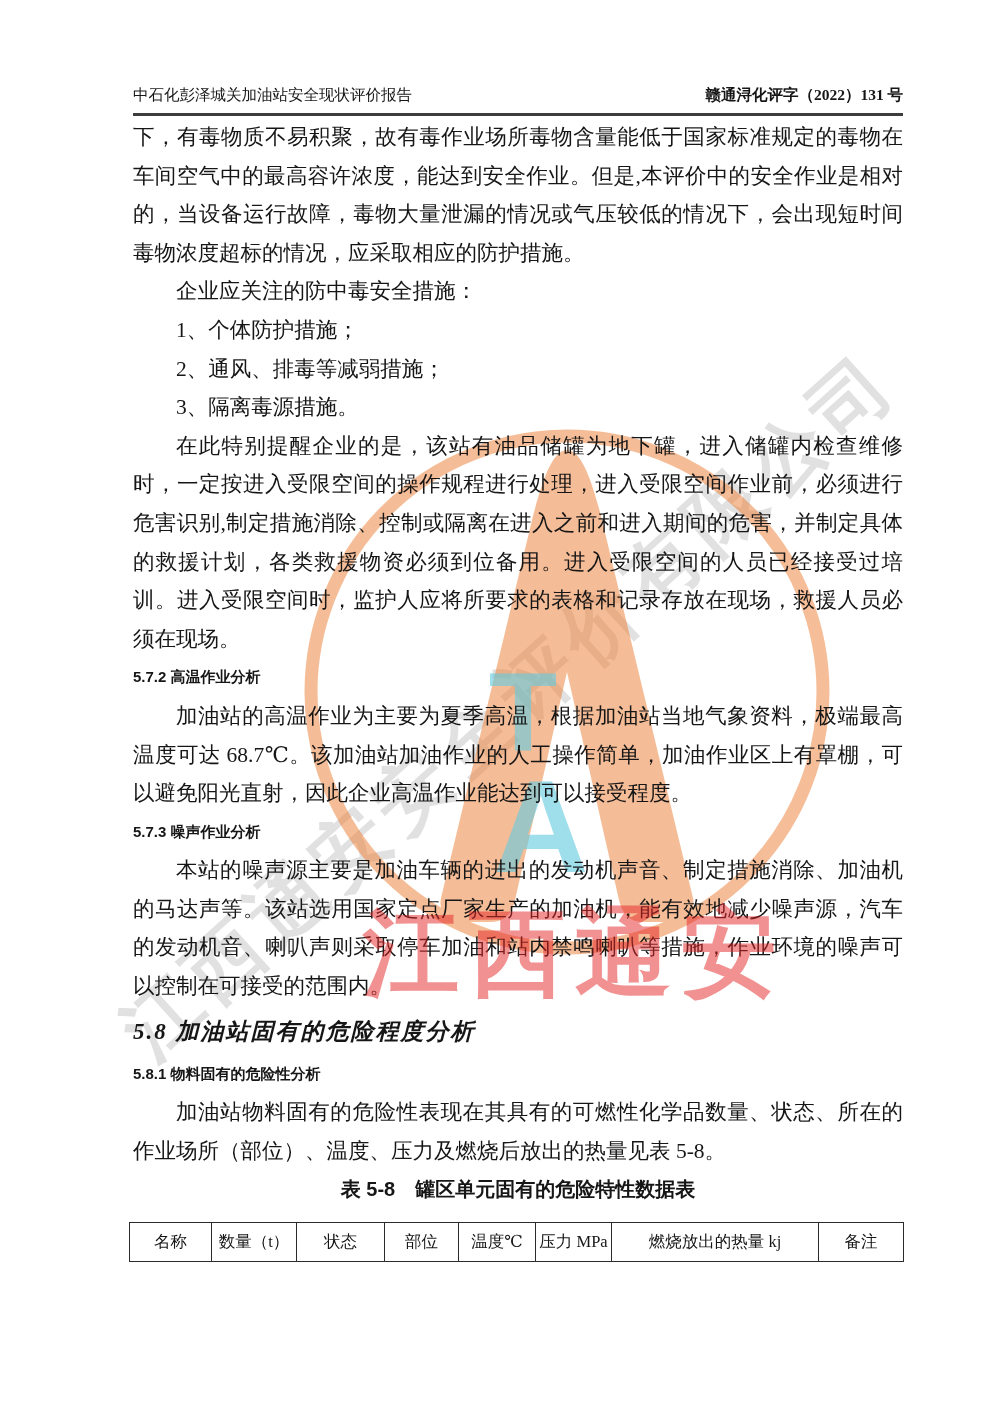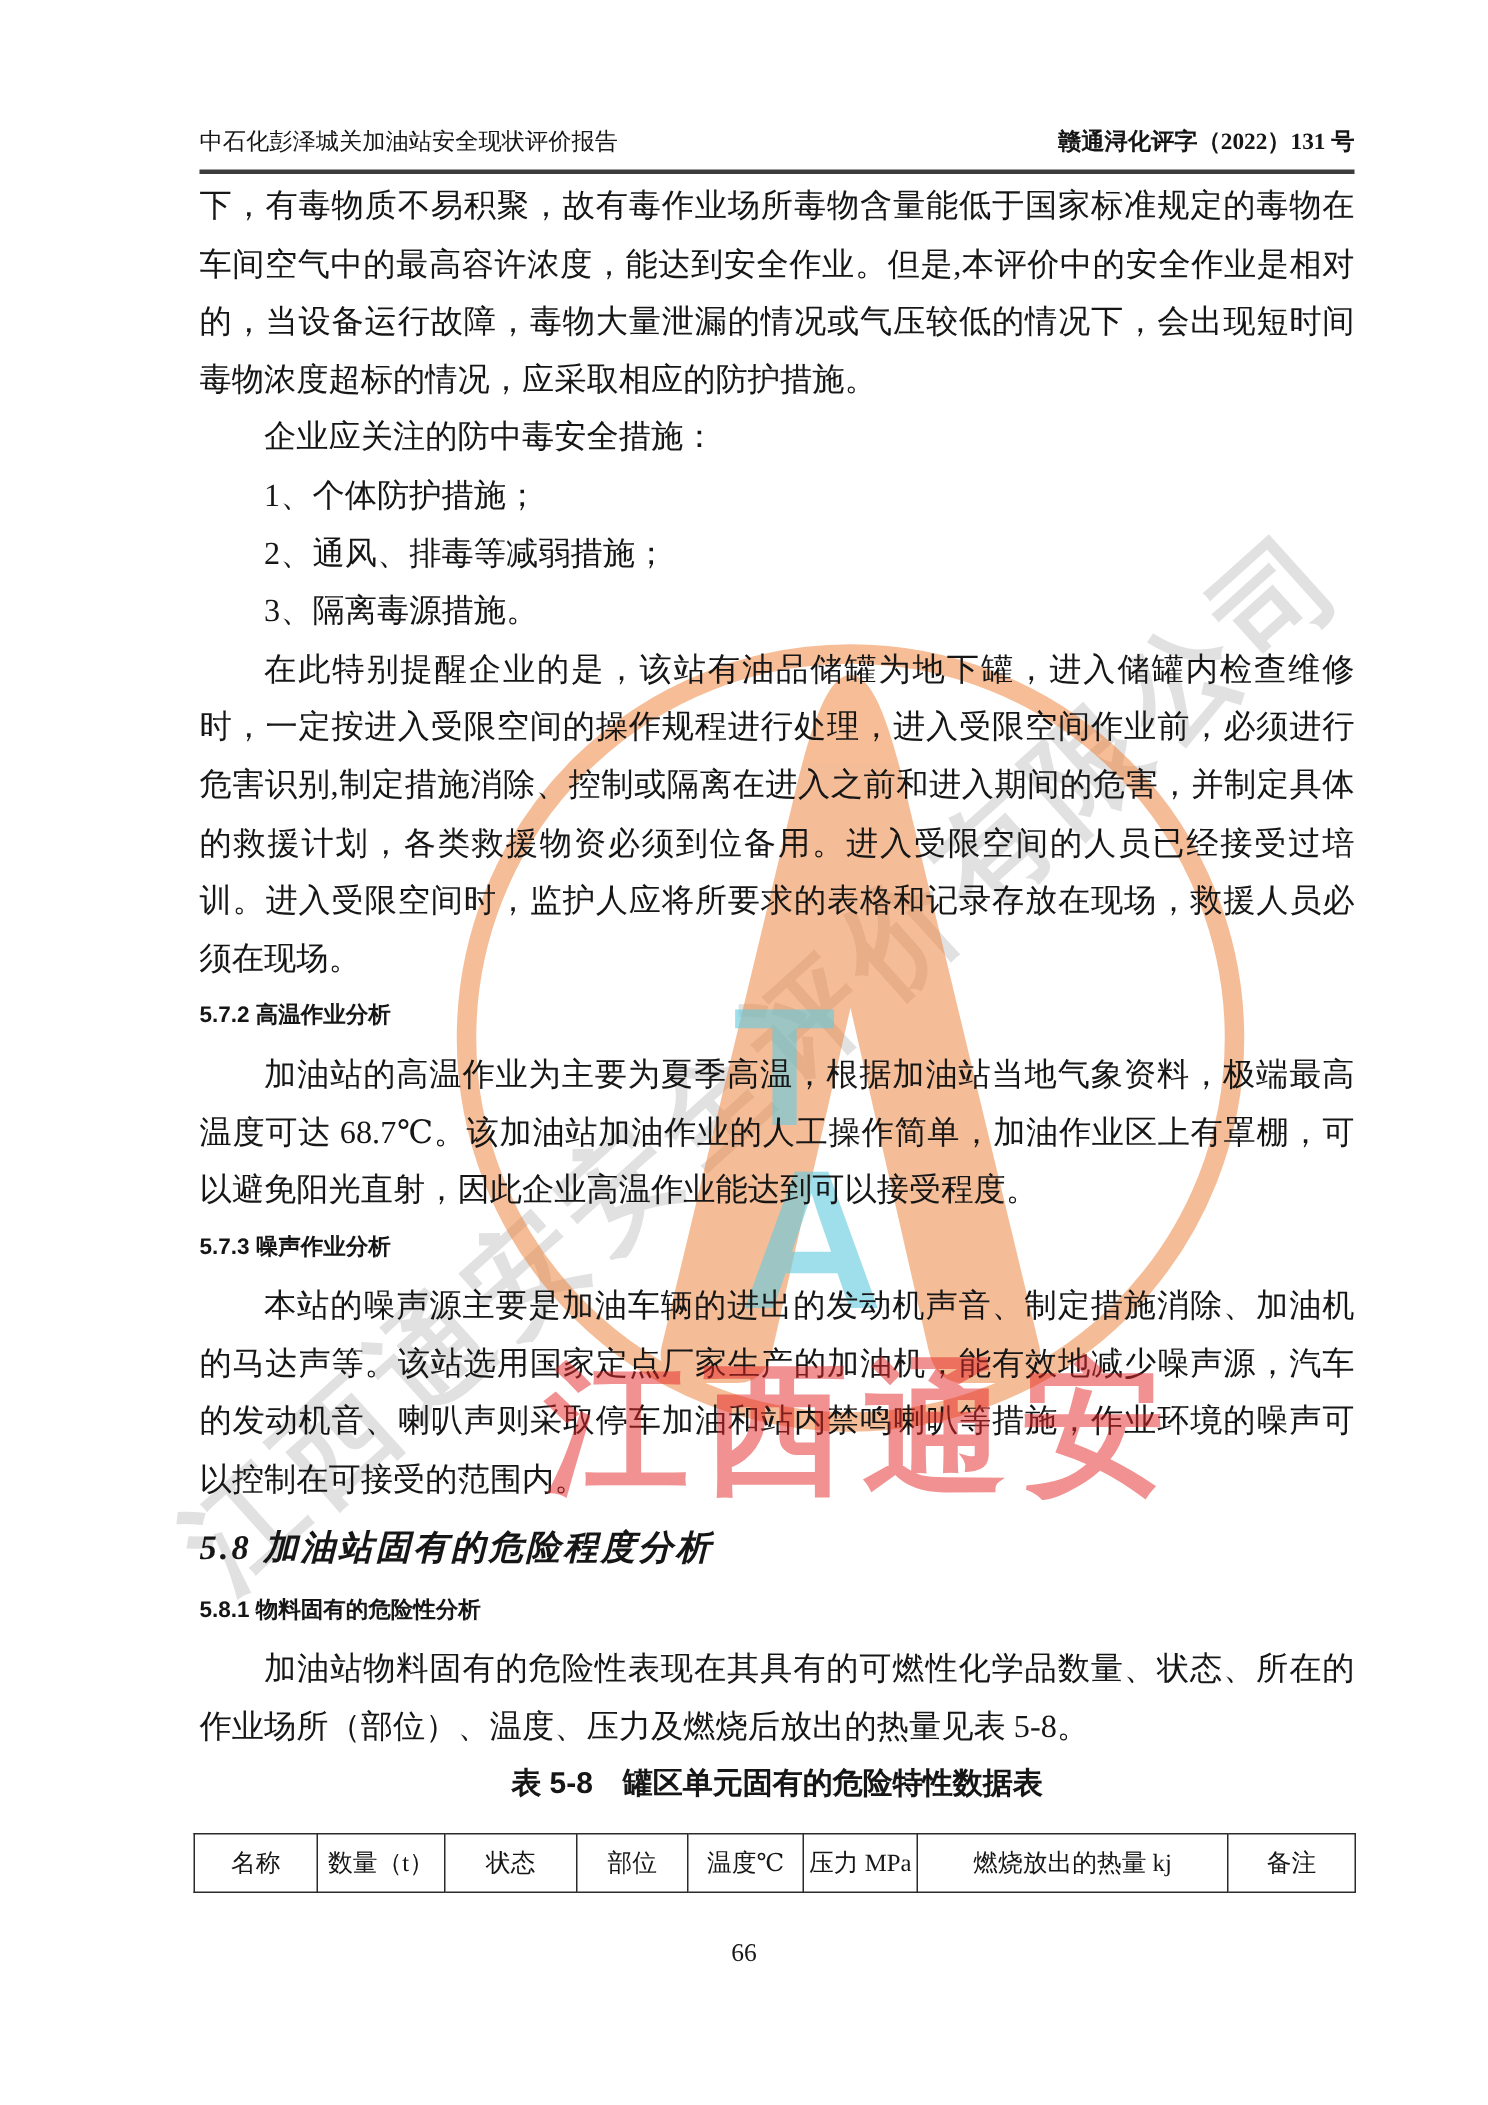--- a/index.html
+++ b/index.html
@@ -144,15 +144,14 @@
         <td>部位</td>
         <td>温度℃</td>
         <td>压力 MPa</td>
         <td>燃烧放出的热量 kj</td>
         <td>备注</td>
       </tr>
     </tbody>
       </table>
   </div>
 
-  <div class="footer">66</div>
 
 </div>
 
 </body></html>

